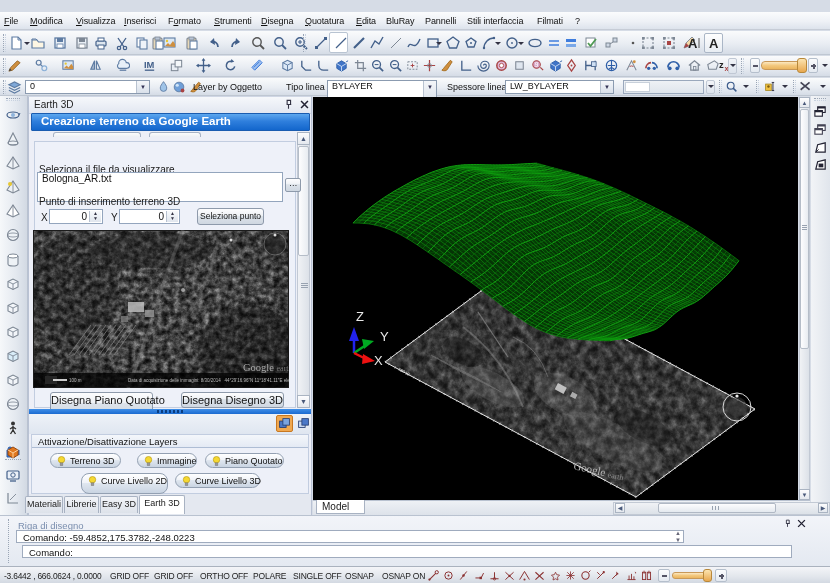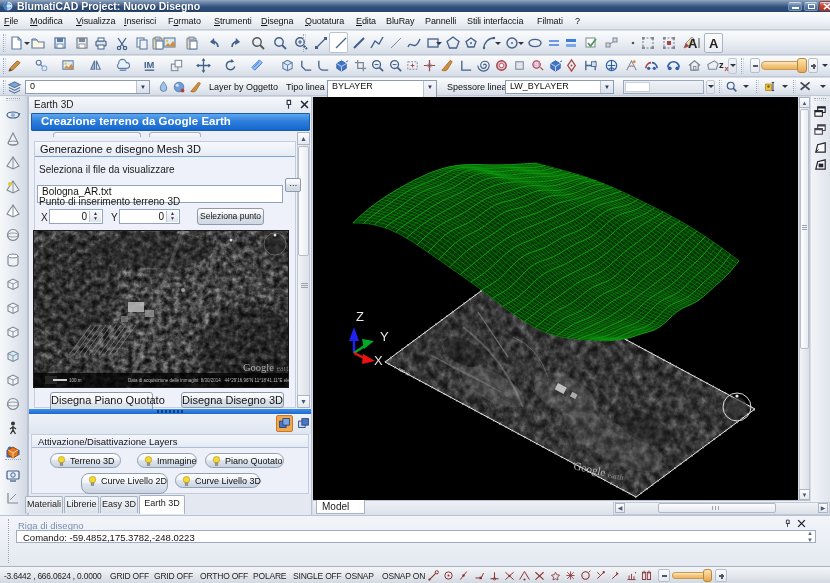--- a/index.html
+++ b/index.html
@@ -28,39 +28,20 @@
 .sbh{position:absolute;background:linear-gradient(#f0f2f5,#dce1e8);border:1px solid #c2c9d4}
 .sbtn{position:absolute;background:linear-gradient(#fdfdfe,#e4e8ee);border:1px solid #aab4c2;color:#49597a;text-align:center}
 #cmdarea{position:absolute;left:0;top:515px;width:830px;height:51px;background:linear-gradient(#f2f4f9,#e4e9f1);border-top:1px solid #b9c2d0}
 #status{position:absolute;left:0;top:566px;width:830px;height:17px;background:linear-gradient(#f4f5f8,#e2e6ec 60%,#d3d9e2);border-top:1px solid #aab2be;font-size:10px;color:#222}
 .stxt{position:absolute;top:4px;font-size:8.5px;letter-spacing:-0.2px;color:#222;white-space:nowrap}
 .wbtn{position:absolute;top:1px;width:14px;height:10px;border:1px solid #7d93b2;border-radius:2px;background:linear-gradient(#a8bcd4,#5f7fa8 50%,#46698f);box-shadow:inset 0 1px 0 #c8d8ec}
 u{text-decoration:underline}
 .dar{position:absolute;width:0;height:0;border-left:3px solid transparent;border-right:3px solid transparent;border-top:3px solid #334}
 </style></head><body>
 <div id="app">
-    <div class="titlebar">
-      <svg class="abs" style="left:3px;top:1px" width="10" height="10" viewBox="0 0 16 16">
-        <circle cx="8" cy="8" r="7" fill="#cfe4f6"></circle>
-        <path d="M8 1a7 7 0 0 0 0 14c-3-4-3-10 0-14z" fill="#3f84c8"></path>
-        <path d="M4 6c3-2 6-2 9 0M4 10c3 2 6 2 9 0" stroke="#2a6aa8" fill="none"></path>
-      </svg>
-      <span class="abs" style="left:17px;top:0px;text-shadow:0 1px 1px #1a3050">BlumatiCAD Project: Nuovo Disegno</span>
-      <div class="wbtn" style="left:788px">
-        <div class="abs" style="left:3px;top:5px;width:7px;height:2px;background:#fff"></div>
-      </div>
-      <div class="wbtn" style="left:804px">
-        <div class="abs" style="left:3px;top:2px;width:7px;height:5px;border:1px solid #fff"></div>
-      </div>
-      <div class="wbtn" style="left:819px;background:linear-gradient(#e89080,#cc4433 50%,#b03020);border-color:#9a4030">
-        <svg class="abs" style="left:3px;top:1px" width="8" height="7" viewBox="0 0 9 8">
-          <path d="M1 1l7 6M8 1L1 7" stroke="#fff" stroke-width="1.8"></path>
-        </svg>
-      </div>
-    </div>
     <div class="menubar">
       <span style="left:4px"><u>F</u>ile</span>
       <span style="left:30px"><u>M</u>odifica</span>
       <span style="left:76px"><u>V</u>isualizza</span>
       <span style="left:124px"><u>I</u>nserisci</span>
       <span style="left:168px">F<u>o</u>rmato</span>
       <span style="left:214px"><u>S</u>trumenti</span>
       <span style="left:261px"><u>D</u>isegna</span>
       <span style="left:305px"><u>Q</u>uotatura</span>
       <span style="left:356px"><u>E</u>dita</span>
@@ -406,21 +387,21 @@
       <path d="M8 2c2 3 4 5 4 8a4 4 0 0 1-8 0c0-3 2-5 4-8z" fill="#9fc4e8" stroke="#5e7ca3" stroke-width="1.1"></path>
     </svg>
     <svg style="position:absolute;left:172px;top:80px" width="14" height="14" viewBox="0 0 16 16">
       <circle cx="8" cy="8" r="5.5" fill="#6f9fd8" stroke="#5e7ca3"></circle>
       <circle cx="6" cy="6" r="1.8" fill="#cfe4f8"></circle>
       <circle cx="12" cy="12" r="2.2" fill="#a84444"></circle>
     </svg>
     <svg style="position:absolute;left:189px;top:80px" width="14" height="14" viewBox="0 0 16 16">
       <path d="M2 13c2 1 5 1 6-1l5-8-2-1.5-6 7C4 11 3 12 2 13z" fill="#cf8f3f" stroke="#9a6010" stroke-width="0.8"></path>
     </svg>
-    <span class="vtext" style="left:209px;top:82px">Layer by Oggetto</span>
+    <span class="vtext" style="left:193px;top:82px">Layer by Oggetto</span>
     <span class="vtext" style="left:286px;top:82px">Tipo linea</span>
     <div class="combo" style="left:327px;top:80px;width:110px;height:24px">
       <span class="abs" style="left:4px;top:0px">BYLAYER</span>
       <div class="ar">▼</div>
     </div>
     <span class="vtext" style="left:447px;top:82px">Spessore linea</span>
     <div class="combo" style="left:505px;top:80px;width:109px;height:14px">
       <span class="abs" style="left:4px;top:0px">LW_BYLAYER</span>
       <div class="ar">▼</div>
     </div>
@@ -810,25 +791,22 @@
         <span class="abs" style="left:9px;top:1px">Creazione terreno da Google Earth</span>
       </div>
       <div class="abs" style="left:24px;top:35px;width:88px;height:5px;background:linear-gradient(#fbfcfd,#eceff4);border:1px solid #a8b3c4;border-bottom:none;border-radius:3px 3px 0 0"></div>
       <div class="abs" style="left:120px;top:35px;width:52px;height:5px;background:linear-gradient(#fbfcfd,#eceff4);border:1px solid #a8b3c4;border-bottom:none;border-radius:3px 3px 0 0"></div>
       <div class="sbv" style="left:268px;top:35px;width:13px;height:276px"></div>
       <div class="sbtn" style="left:268px;top:35px;width:13px;height:13px;font-size:7px;line-height:12px">▲</div>
       <div class="abs" style="left:269px;top:49px;width:11px;height:110px;background:linear-gradient(90deg,#fdfdfe,#e8ecf1);border:1px solid #b5bdc8;border-radius:2px"></div>
       <div class="abs" style="left:272px;top:186px;width:5px;height:1px;border-top:1px solid #98a2b0;box-shadow:0 2px 0 #98a2b0,0 4px 0 #98a2b0,2px 0 0 #98a2b0,2px 2px 0 #98a2b0,2px 4px 0 #98a2b0"></div>
       <div class="sbtn" style="left:268px;top:298px;width:13px;height:13px;font-size:7px;line-height:12px">▼</div>
       <div class="gbox" style="left:5px;top:44px;width:262px;height:267px"></div>
-      <div class="abs" style="left:6px;top:45px;width:260px;height:15px;background:linear-gradient(#f6f8fc,#e6ebf4);border-bottom:1px solid #7da7d8;font-size:11px;color:#111">
-        <span class="abs" style="left:5px;top:1px">Generazione e disegno Mesh 3D</span>
-      </div>
       <span class="abs glabel" style="left:10px;top:67px">Seleziona il file da visualizzare</span>
-      <div class="tinput" style="left:8px;top:88px;width:246px;height:18px">
+      <div class="tinput" style="left:8px;top:75px;width:246px;height:30px">
         <span class="abs" style="left:4px;top:0px">Bologna_AR.txt</span>
       </div>
       <div class="btn" style="left:256px;top:81px;width:16px;height:14px;border-radius:2px">
         <span class="abs" style="left:3px;top:-1px;letter-spacing:1px">…</span>
       </div>
       <span class="abs glabel" style="left:10px;top:99px">Punto di inserimento terreno 3D</span>
       <span class="abs glabel" style="left:12px;top:115px">X</span>
       <div class="tinput" style="left:20px;top:112px;width:54px;height:15px">
         <span class="abs" style="right:15px;top:1px">0</span>
         <div class="abs" style="right:1px;top:1px;width:12px;height:11px;background:linear-gradient(#f8fafc,#dfe5ed);border-left:1px solid #b8c2d0;font-size:5px;color:#334;text-align:center;line-height:5px">▲<br>▼</div>
@@ -949,24 +927,27 @@
     <div class="tab act" style="left:139px;width:46px">Earth 3D</div>
     <div id="cmdarea">
       <div class="abs" style="left:8px;top:3px;width:2px;height:44px;border-left:1px dotted #9aa5b5"></div>
       <span class="abs" style="left:18px;top:4px;font-size:9.5px;color:#7a8eae">Riga di disegno</span>
       <svg class="abs" style="left:783px;top:3px" width="9" height="9" viewBox="0 0 16 16">
         <path d="M6 2h5v6H6zM6 8h6M8 8v6" stroke="#334" stroke-width="1.6" fill="none"></path>
       </svg>
       <svg class="abs" style="left:797px;top:3px" width="9" height="9" viewBox="0 0 16 16">
         <path d="M2 2l12 12M14 2L2 14" stroke="#223" stroke-width="2.4"></path>
       </svg>
-      <div class="abs" style="left:16px;top:14px;width:800px;height:13px;background:#fff;border:1px solid #9fabbe;font-size:9.5px;color:#111">
+      <div class="abs" style="left:16px;top:14px;width:668px;height:13px;background:#fff;border:1px solid #9fabbe;font-size:9.5px;color:#111">
         <span class="abs" style="left:6px;top:0.5px">Comando: -59.4852,175.3782,-248.0223</span>
         <span class="abs" style="right:2px;top:-1px;font-size:6px;color:#667">▲</span>
         <span class="abs" style="right:2px;bottom:-1px;font-size:6px;color:#667">▼</span>
+      </div>
+      <div class="abs" style="left:22px;top:29px;width:770px;height:13px;background:#fff;border:1px solid #9fabbe;font-size:9.5px;color:#111">
+        <span class="abs" style="left:6px;top:0.5px">Comando:</span>
       </div>
     </div>
     <div id="status">
       <span class="stxt" style="left:4px;font-size:8.4px">-3.6442 , 666.0624 , 0.0000</span>
       <span class="stxt" style="left:110px">GRID OFF</span>
       <span class="stxt" style="left:154px">GRID OFF</span>
       <span class="stxt" style="left:200px">ORTHO OFF</span>
       <span class="stxt" style="left:253px">POLARE</span>
       <span class="stxt" style="left:293px">SINGLE OFF</span>
       <span class="stxt" style="left:345px">OSNAP</span>

